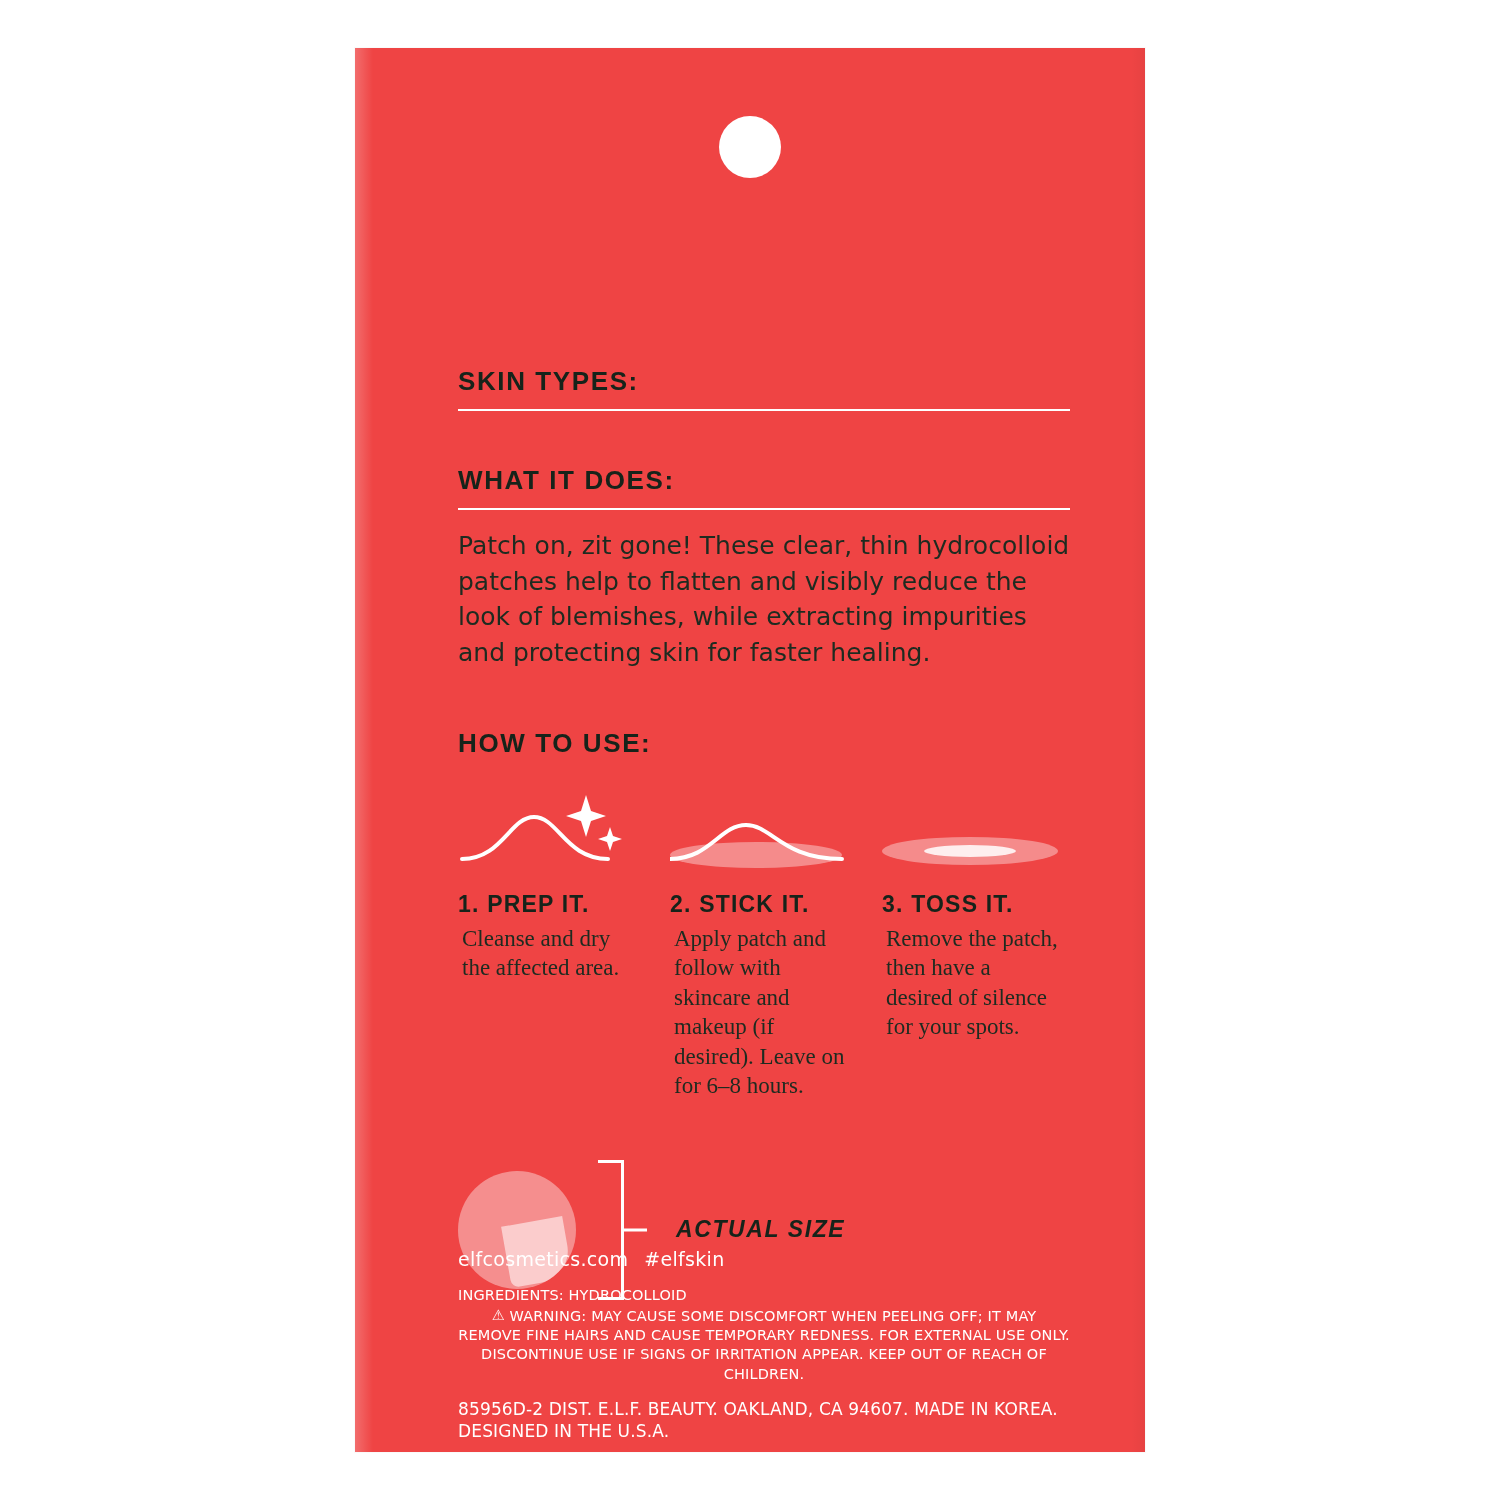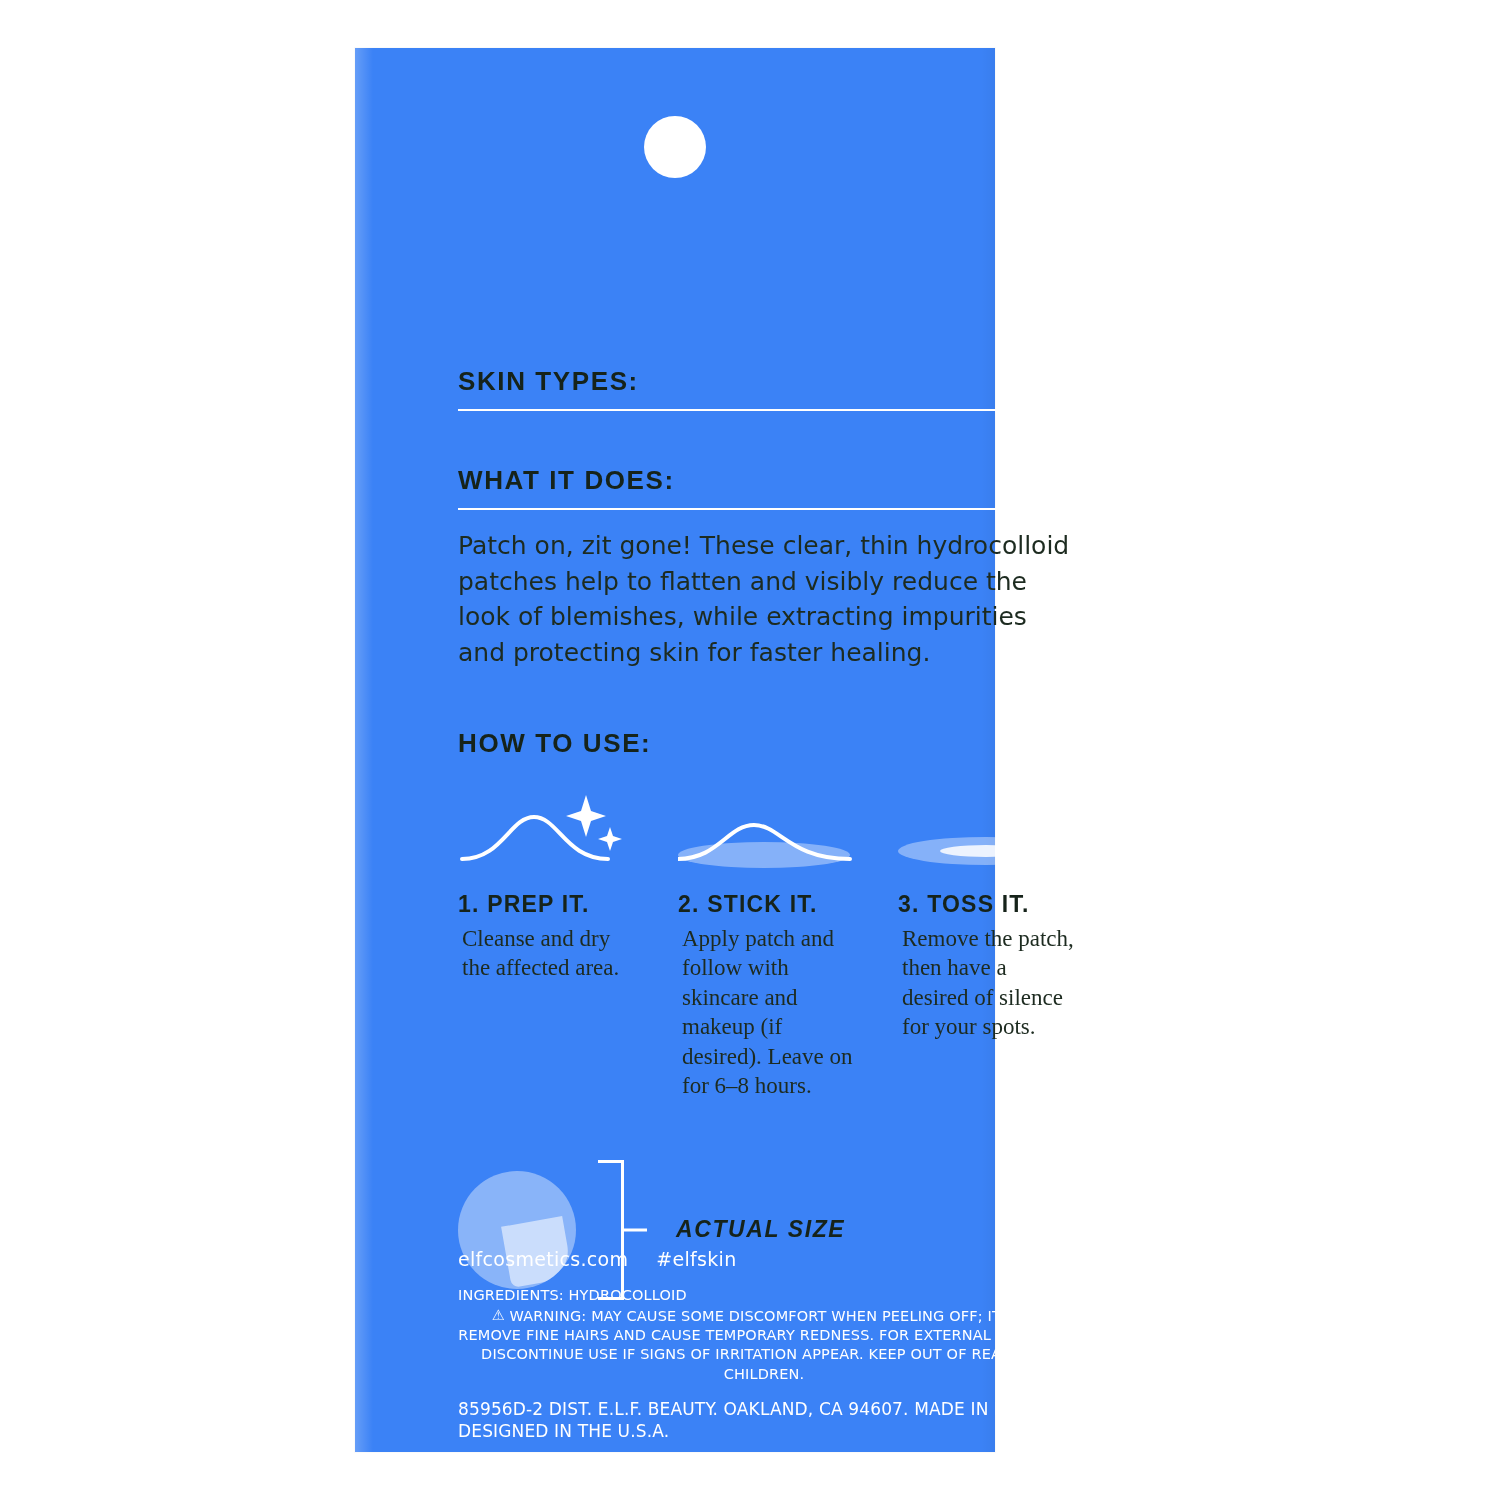--- a/index.html
+++ b/index.html
@@ -19,23 +19,23 @@
     width: 1500px;
     height: 1500px;
     background: #ffffff;
   }
 
   
   .package {
     position: absolute;
     left: 355px;
     top: 48px;
-    width: 640px;
+    width: 790px;
     height: 1404px;
-    background: #3b82f6;
+    background: #ef4444;
     box-shadow: 0 0 0 1px rgba(0,0,0,0.02);
   }
 
   
   .fold-left {
     position: absolute;
     left: 0;
     top: 0;
     width: 18px;
     height: 100%;
@@ -101,21 +101,21 @@
   .howto-head {
     font-size: 26px;
     font-weight: bold;
     letter-spacing: 1.6px;
     color: #16231a;
     margin: 0 0 22px 0;
   }
 
   .steps {
     display: flex;
-    gap: 16px;
+    gap: 8px;
     width: 612px;
   }
   .step {
     width: 204px;
     padding-right: 22px;
     box-sizing: border-box;
   }
   .step-art {
     height: 92px;
     position: relative;
@@ -194,21 +194,21 @@
 
   
   .footer {
     position: absolute;
     left: 103px;
     top: 1200px;
     width: 612px;
   }
   .footer-links {
     display: flex;
-    gap: 28px;
+    gap: 16px;
     align-items: baseline;
     color: #ffffff;
     font-size: 19px;
     letter-spacing: 0.3px;
     margin-bottom: 16px;
     font-family: "DejaVu Sans", sans-serif;
   }
   .legal {
     color: #ffffff;
     font-size: 14.5px;

